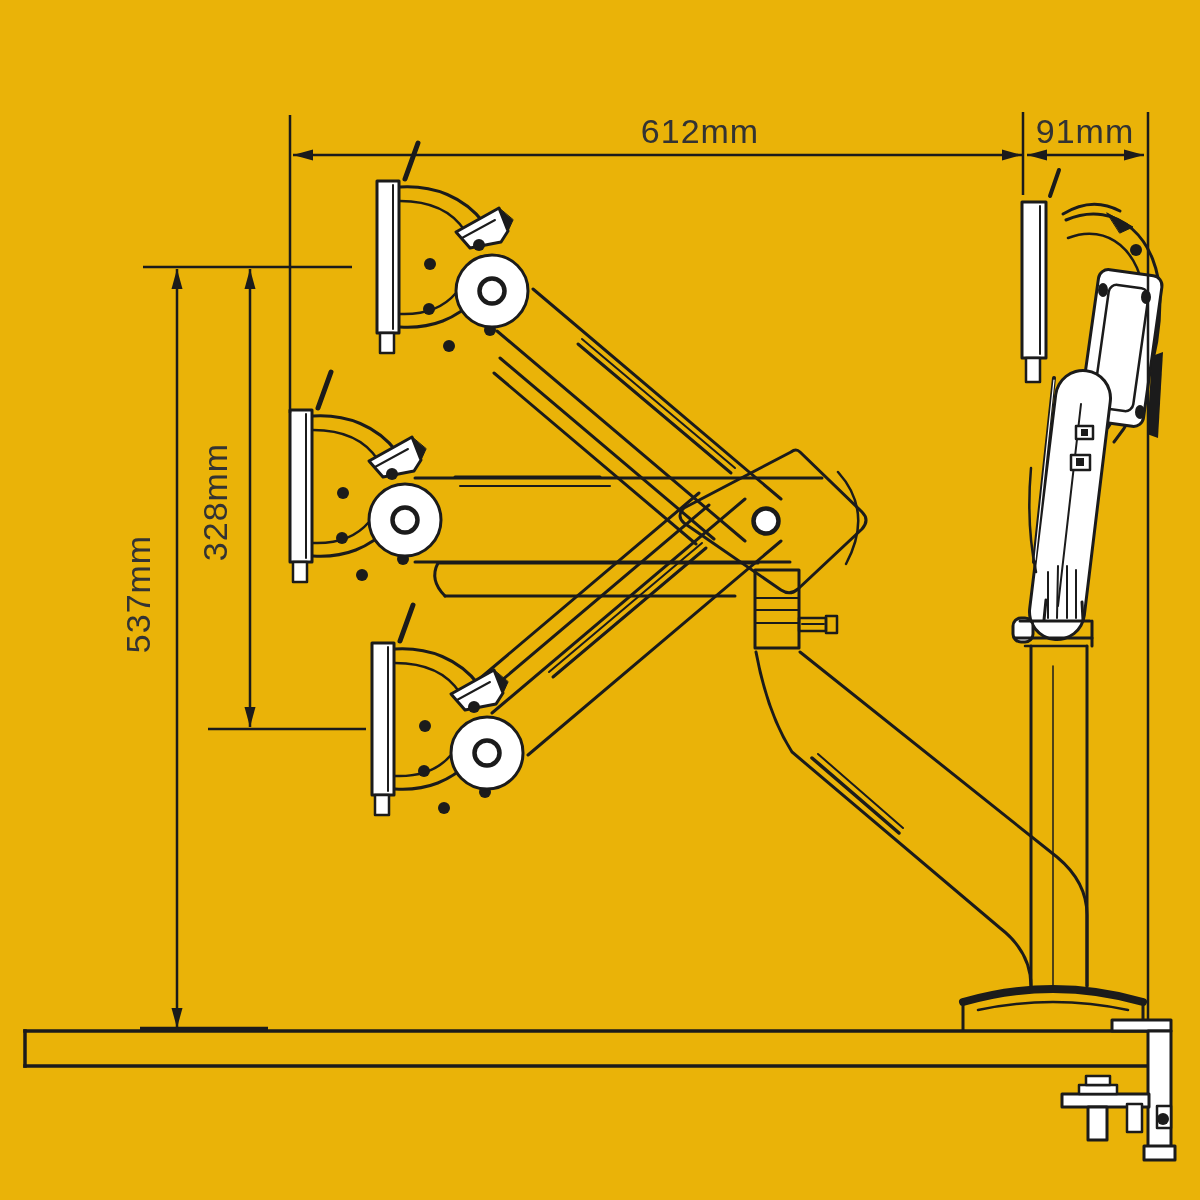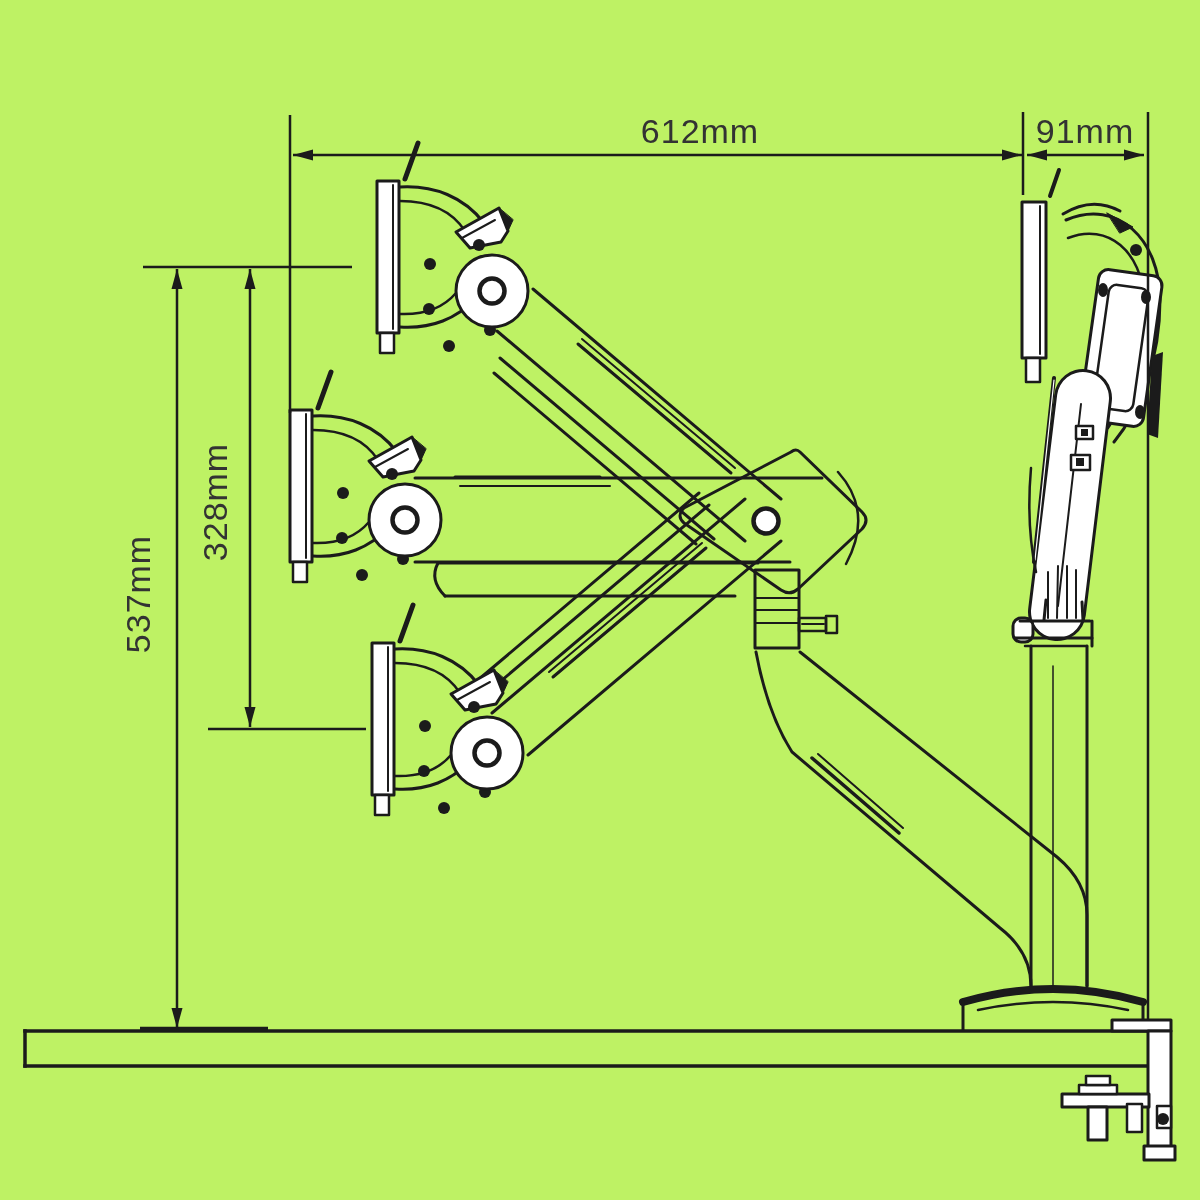--- a/index.html
+++ b/index.html
@@ -1,16 +1,16 @@
 <!DOCTYPE html>
 <html><head>
 <meta charset="utf-8">
 <style>
   html,body{margin:0;padding:0;background:#ffffff;}
-  .stage{width:1200px;height:1200px;position:relative;background:#bef264;overflow:hidden;}
+  .stage{width:1200px;height:1200px;position:relative;background:#eab308;overflow:hidden;}
   svg{display:block;}
   text.dim{font-family:"Liberation Sans","DejaVu Sans",sans-serif;font-size:34px;font-weight:400;letter-spacing:1px;fill:#333333;}
 </style>
 </head>
 <body>
 
 <div class="stage">
 <svg width="1200" height="1200" viewBox="0 0 1200 1200">
 
   <defs>

